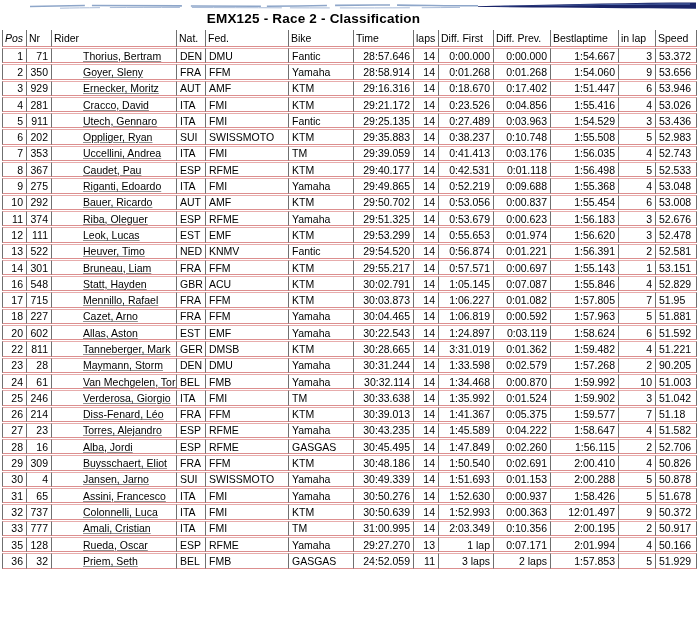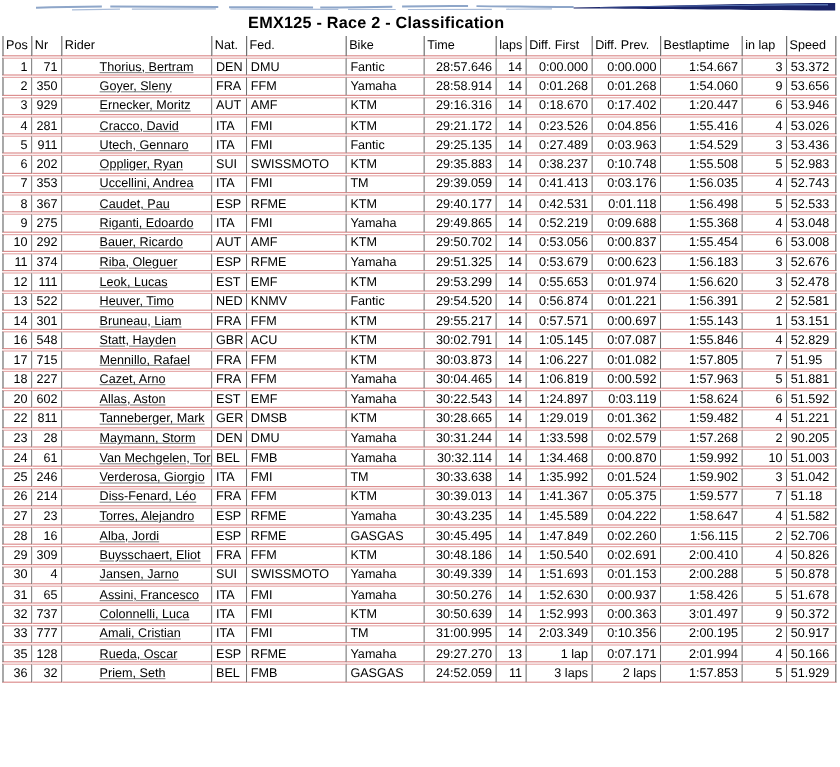--- a/index.html
+++ b/index.html
@@ -16,21 +16,21 @@
   table.results{
     position:absolute;top:29px;left:2px;width:695px;
     border-collapse:separate;border-spacing:0 1px;table-layout:fixed;
     font-size:10.5px;line-height:12px;
   }
   th{
     font-weight:normal;text-align:left;padding:1px 2px 2px 2px;height:13px;
     border-bottom:1px solid #dc8f8f;border-right:1px solid #6f6f6f;
     white-space:nowrap;overflow:hidden;
   }
-  th:first-child{border-left:1px solid #6f6f6f;}
+  th:first-child{border-left:1px solid #6f6f6f;font-style:italic;}
   td{
     padding:0 3px;height:13.3px;white-space:nowrap;overflow:hidden;
     border-top:1px solid #e7acac;border-bottom:1px solid #dc8f8f;
     border-right:1px solid #6f6f6f;background:#fff;
   }
   td:first-child{border-left:1px solid #6f6f6f;}
   .al-r{text-align:right;}
   .al-l{text-align:left;}
   .rider-link{
     text-decoration:underline;
@@ -124,21 +124,21 @@
         <td class="al-r">3</td>
         <td class="al-r">929</td>
         <td class="al-l"><span class="rider-link">Ernecker, Moritz</span></td>
         <td class="al-l">AUT</td>
         <td class="al-l">AMF</td>
         <td class="al-l">KTM</td>
         <td class="al-r">29:16.316</td>
         <td class="al-r">14</td>
         <td class="al-r">0:18.670</td>
         <td class="al-r">0:17.402</td>
-        <td class="al-r">1:20.447</td>
+        <td class="al-r">1:51.447</td>
         <td class="al-r">6</td>
         <td class="al-l">53.946</td>
       </tr>
       <tr>
         <td class="al-r">4</td>
         <td class="al-r">281</td>
         <td class="al-l"><span class="rider-link">Cracco, David</span></td>
         <td class="al-l">ITA</td>
         <td class="al-l">FMI</td>
         <td class="al-l">KTM</td>
@@ -362,21 +362,21 @@
       </tr>
       <tr>
         <td class="al-r">22</td>
         <td class="al-r">811</td>
         <td class="al-l"><span class="rider-link">Tanneberger, Mark</span></td>
         <td class="al-l">GER</td>
         <td class="al-l">DMSB</td>
         <td class="al-l">KTM</td>
         <td class="al-r">30:28.665</td>
         <td class="al-r">14</td>
-        <td class="al-r">1:29.019</td>
+        <td class="al-r">3:31.019</td>
         <td class="al-r">0:01.362</td>
         <td class="al-r">1:59.482</td>
         <td class="al-r">4</td>
         <td class="al-l">51.221</td>
       </tr>
       <tr>
         <td class="al-r">23</td>
         <td class="al-r">28</td>
         <td class="al-l"><span class="rider-link">Maymann, Storm</span></td>
         <td class="al-l">DEN</td>
@@ -514,21 +514,21 @@
         <td class="al-r">32</td>
         <td class="al-r">737</td>
         <td class="al-l"><span class="rider-link">Colonnelli, Luca</span></td>
         <td class="al-l">ITA</td>
         <td class="al-l">FMI</td>
         <td class="al-l">KTM</td>
         <td class="al-r">30:50.639</td>
         <td class="al-r">14</td>
         <td class="al-r">1:52.993</td>
         <td class="al-r">0:00.363</td>
-        <td class="al-r">3:01.497</td>
+        <td class="al-r">12:01.497</td>
         <td class="al-r">9</td>
         <td class="al-l">50.372</td>
       </tr>
       <tr>
         <td class="al-r">33</td>
         <td class="al-r">777</td>
         <td class="al-l"><span class="rider-link">Amali, Cristian</span></td>
         <td class="al-l">ITA</td>
         <td class="al-l">FMI</td>
         <td class="al-l">TM</td>

